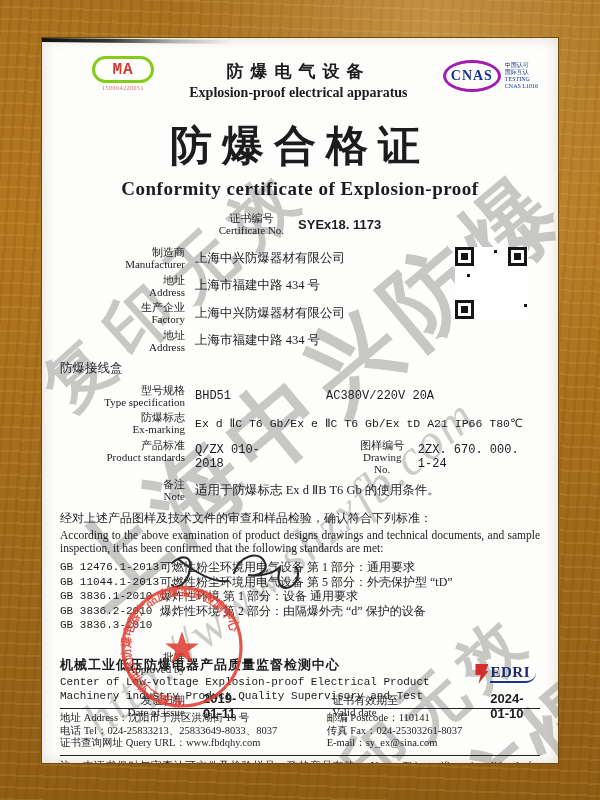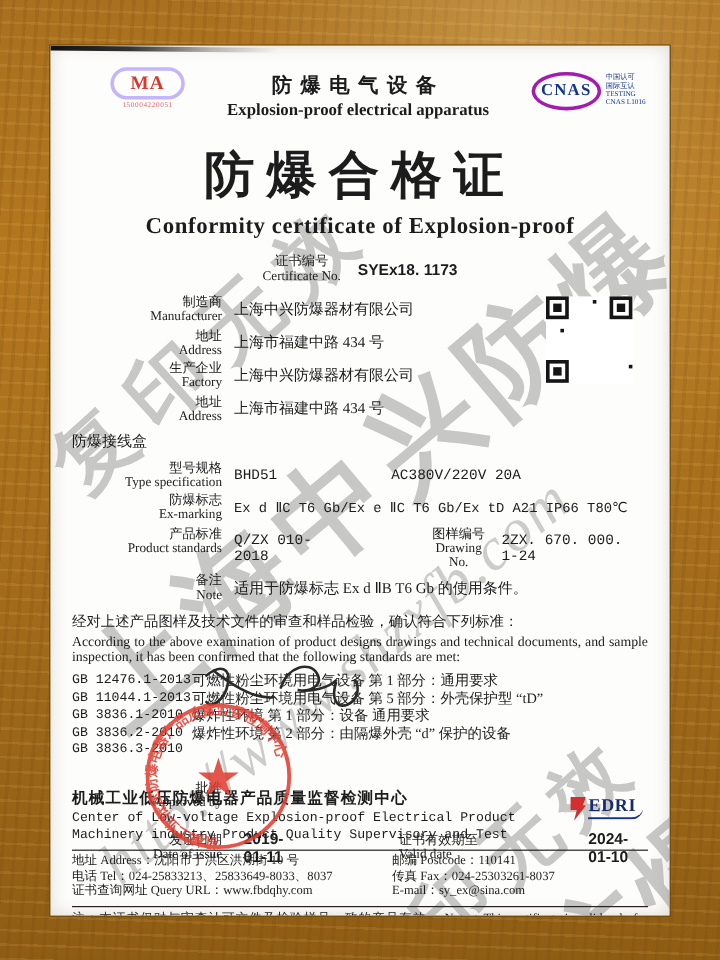--- a/index.html
+++ b/index.html
@@ -26,22 +26,22 @@
   .wm-cjk{font-family:"DejaVu Serif","Liberation Serif",serif; font-weight:bold;}
   .wm1{font-size:66px; letter-spacing:16px; transform:rotate(-42deg); left:-30px; top:205px;}
   .wm2{font-size:92px; letter-spacing:10px; transform:rotate(-40deg); left:-30px; top:290px;}
   .wm3{font-size:50px; font-style:italic; font-family:"Liberation Serif",serif; transform:rotate(-40deg); left:-10px; top:500px; color:rgba(130,130,130,.40); letter-spacing:2px;}
   .wm4{font-size:64px; letter-spacing:12px; transform:rotate(-42deg); left:215px; top:645px;}
   .wm5{font-size:95px; letter-spacing:8px; transform:rotate(-40deg); left:395px; top:655px;}
   
   .content{position:relative; z-index:2; padding:0 18px;}
   .hdr{display:flex; align-items:flex-start; margin-top:18px; height:54px;}
   .cma{margin-left:32px; text-align:center;}
-  .cma-box{width:62px; height:27px; border:3px solid #c4b5fd; border-radius:14px;
-    color:#d33a31; font-family:Liberation Serif, serif; font-weight:bold; font-size:16px;
+  .cma-box{width:62px; height:27px; border:3px solid #84cc16; border-radius:14px;
+    color:#d33a31; font-family:Liberation Mono, monospace; font-weight:bold; font-size:16px;
     display:flex; align-items:center; justify-content:center; letter-spacing:1px;}
   .cma-num{font-size:6px; color:#d66; letter-spacing:.5px; margin-top:2px;}
   .hdr-mid{flex:1; text-align:center; padding-top:4px;}
   .hdr-cn{font-family:"Liberation Sans",sans-serif; font-weight:bold; font-size:17px; letter-spacing:7px;}
   .hdr-en{font-size:14px; font-weight:bold; margin-top:2px;}
   .cnas{display:flex; align-items:center; gap:4px; margin-right:2px; margin-top:4px;}
   .cnas-ell{width:58px; height:32px; border:3px solid #a21caf; border-radius:50%;
     color:#16338e; font-family:"Liberation Serif",serif; font-weight:bold; font-size:14px;
     display:flex; align-items:center; justify-content:center; letter-spacing:1px;}
   .cnas-txt{color:#16338e; font-size:6px; line-height:7px; text-align:left;}

